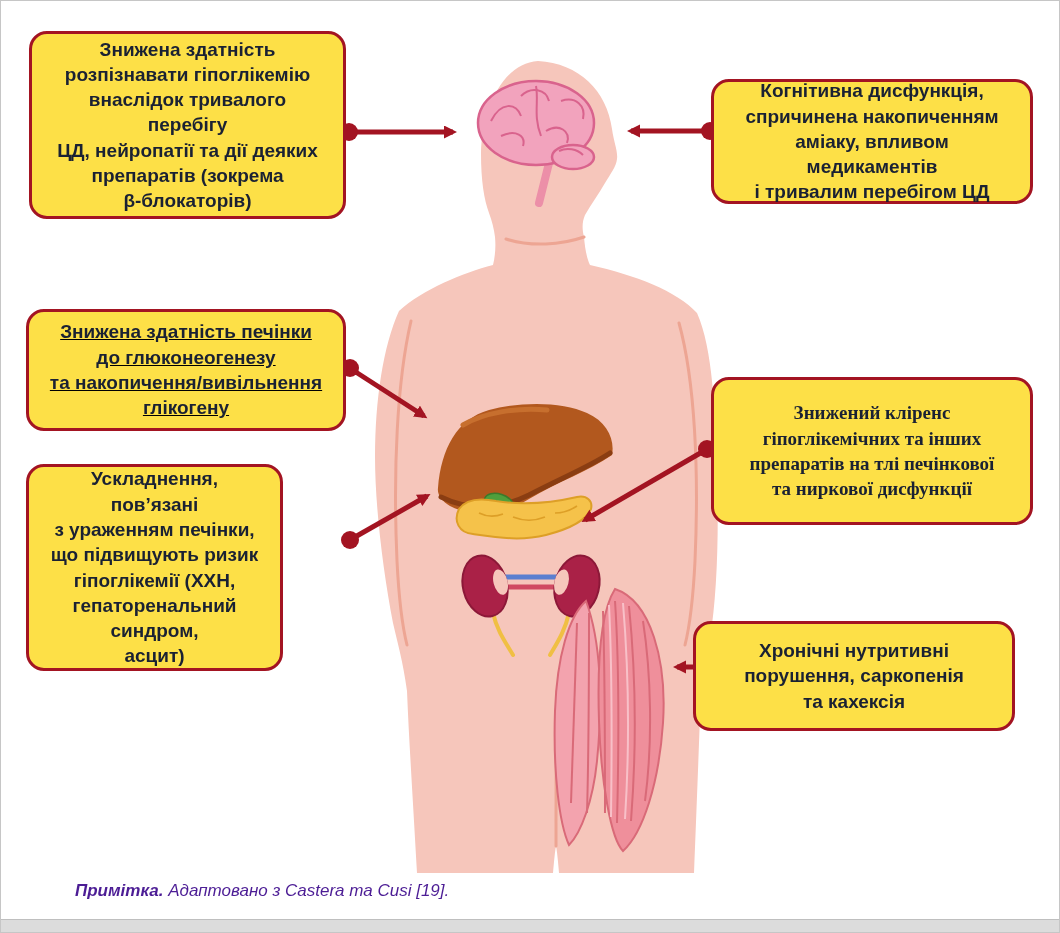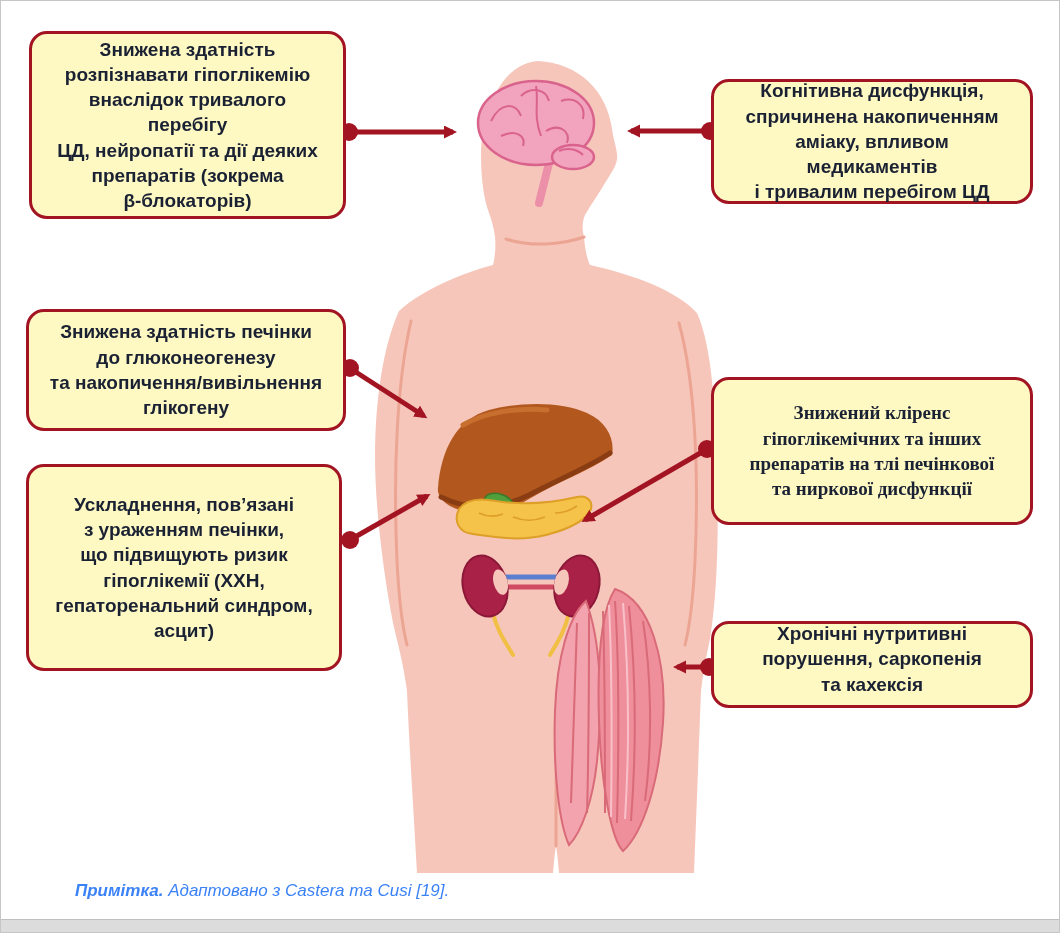--- a/index.html
+++ b/index.html
@@ -24,21 +24,21 @@
     position: absolute;
     left: 0; top: 0;
     width: 1060px; height: 933px;
     pointer-events: none;
   }
   .callout {
     position: absolute;
     box-sizing: border-box;
     border: 3px solid #a31422;
     border-radius: 18px;
-    background: #fef9c3;
+    background: #fde047;
     display: flex;
     align-items: center;
     justify-content: center;
     padding: 8px 20px;
     z-index: 3;
   }
   .callout-text {
     margin: 0;
     text-align: center;
     font-weight: 700;
@@ -47,21 +47,21 @@
     color: #1a2133;
     white-space: pre-line;
   }
   .note {
     position: absolute;
     left: 74px;
     top: 880px;
     margin: 0;
     font-size: 17px;
     font-style: italic;
-    color: #3b82f6;
+    color: #4c1d95;
     z-index: 3;
   }
   .note-label { font-weight: 700; }
 </style>
 </head>
 <body>
 
 <div class="page">
 
   <svg class="figure-svg" viewBox="0 0 1060 933">
@@ -229,44 +229,44 @@
 β-блокаторів)</p>
   </div>
 
   <div class="callout" style="left:710px; top:78px; width:322px; height:125px;">
     <p class="callout-text">Когнітивна дисфункція,
 спричинена накопиченням
 аміаку, впливом медикаментів
 і тривалим перебігом ЦД</p>
   </div>
 
-  <div class="callout" style="left:25px; top:308px; width:320px; height:122px;">
+  <div class="callout" style="left:25px; top:308px; width:320px; height:122px;text-decoration:underline;">
     <p class="callout-text">Знижена здатність печінки
 до глюконеогенезу
 та накопичення/вивільнення
 глікогену</p>
   </div>
 
-  <div class="callout" style="left:25px; top:463px; width:316px; height:207px;">
+  <div class="callout" style="left:25px; top:463px; width:257px; height:207px;">
     <p class="callout-text">Ускладнення, пов’язані
 з ураженням печінки,
 що підвищують ризик
 гіпоглікемії (ХХН,
 гепаторенальний синдром,
 асцит)</p>
   </div>
 
   <div class="callout" style="left:710px; top:376px; width:322px; height:148px;font-family:Liberation Serif, serif;">
     <p class="callout-text">Знижений кліренс
 гіпоглікемічних та інших
 препаратів на тлі печінкової
 та ниркової дисфункції</p>
   </div>
 
-  <div class="callout" style="left:710px; top:620px; width:322px; height:87px;align-items:flex-end;">
+  <div class="callout" style="left:692px; top:620px; width:322px; height:110px;">
     <p class="callout-text">Хронічні нутритивні
 порушення, саркопенія
 та кахексія</p>
   </div>
 
   <p class="note">
     <span class="note-label">Примітка.</span><span> Адаптовано з Castera та Cusi [19].</span>
   </p>
 
   <div class="bottom-strip"></div>

